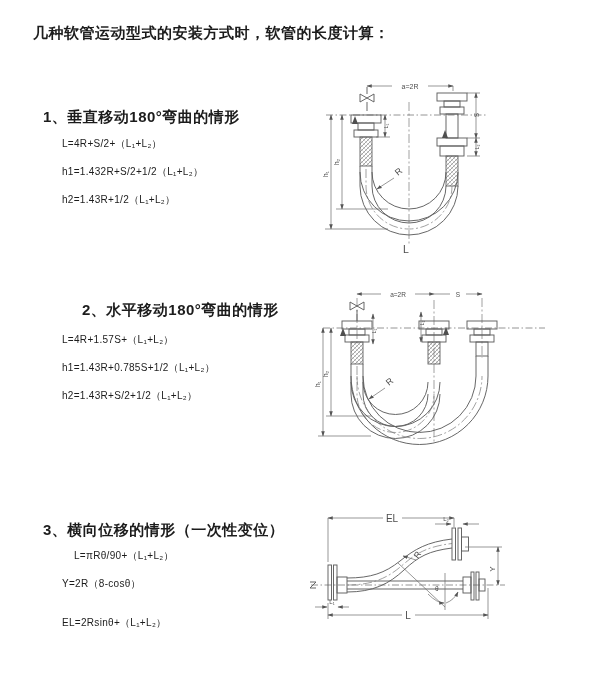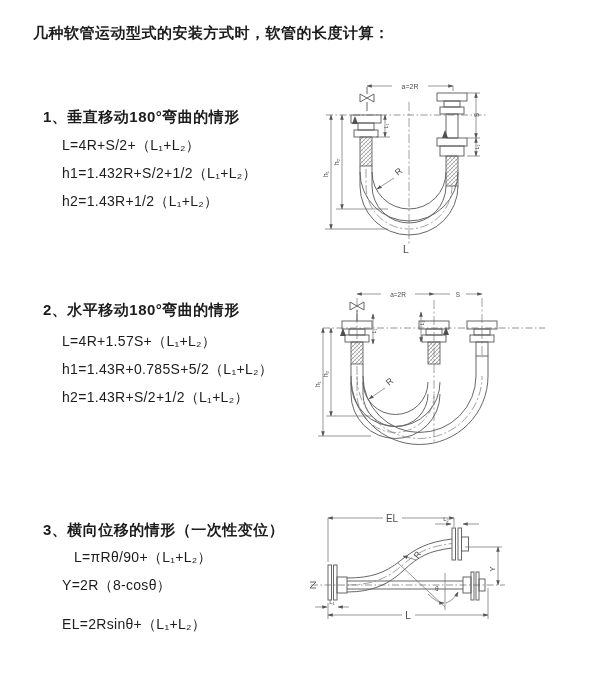--- a/index.html
+++ b/index.html
@@ -14,21 +14,21 @@
   .page-title{
     position:absolute;left:33px;top:24px;
     font-size:15px;font-weight:700;letter-spacing:0.5px;
   }
   .sec-heading{
     position:absolute;left:43px;
     font-size:15px;font-weight:700;letter-spacing:0.5px;
   }
   .formula{
     position:absolute;left:62px;
-    font-size:14px;font-weight:500;letter-spacing:0.3px;
+    font-size:10px;font-weight:500;letter-spacing:0.3px;
     white-space:nowrap;
   }
   svg{position:absolute;}
   svg text{
     font-family:"Liberation Sans","DejaVu Sans",sans-serif;
     fill:#4d4d4d;
   }
   .dwg{stroke:#5f5f5f;stroke-width:0.95;fill:none;}
   .dim{stroke:#6b6b6b;stroke-width:0.7;fill:none;}
   .cl{stroke:#7a7a7a;stroke-width:0.7;fill:none;stroke-dasharray:9 2.5 2 2.5;}
@@ -39,23 +39,23 @@
 </head>
 <body>
 
 <div class="page-title">几种软管运动型式的安装方式时，软管的长度计算：</div>
 
 <div class="sec-heading" style="top:108px;">1、垂直移动180°弯曲的情形</div>
 <div class="formula" style="top:137px;">L=4R+S/2+（L₁+L₂）</div>
 <div class="formula" style="top:165px;">h1=1.432R+S/2+1/2（L₁+L₂）</div>
 <div class="formula" style="top:193px;">h2=1.43R+1/2（L₁+L₂）</div>
 
-<div class="sec-heading" style="top:301px;">2、水平移动180°弯曲的情形</div>
+<div class="sec-heading" style="top:301px;margin-left:39px;">2、水平移动180°弯曲的情形</div>
 <div class="formula" style="top:333px;">L=4R+1.57S+（L₁+L₂）</div>
-<div class="formula" style="top:361px;">h1=1.43R+0.785S+5/2（L₁+L₂）</div>
+<div class="formula" style="top:361px;">h1=1.43R+0.785S+1/2（L₁+L₂）</div>
 <div class="formula" style="top:389px;">h2=1.43R+S/2+1/2（L₁+L₂）</div>
 
 <div class="sec-heading" style="top:521px;">3、横向位移的情形（一次性变位）</div>
 <div class="formula" style="top:549px;margin-left:12px;">L=πRθ/90+（L₁+L₂）</div>
 <div class="formula" style="top:577px;">Y=2R（8-cosθ）</div>
 <div class="formula" style="top:605px;margin-top:11px;">EL=2Rsinθ+（L₁+L₂）</div>
 
 <svg style="left:318px;top:74px;" width="265" height="184" viewBox="0 0 265 184">
   <defs>
     <pattern id="hatch" width="4" height="4" patternUnits="userSpaceOnUse">

